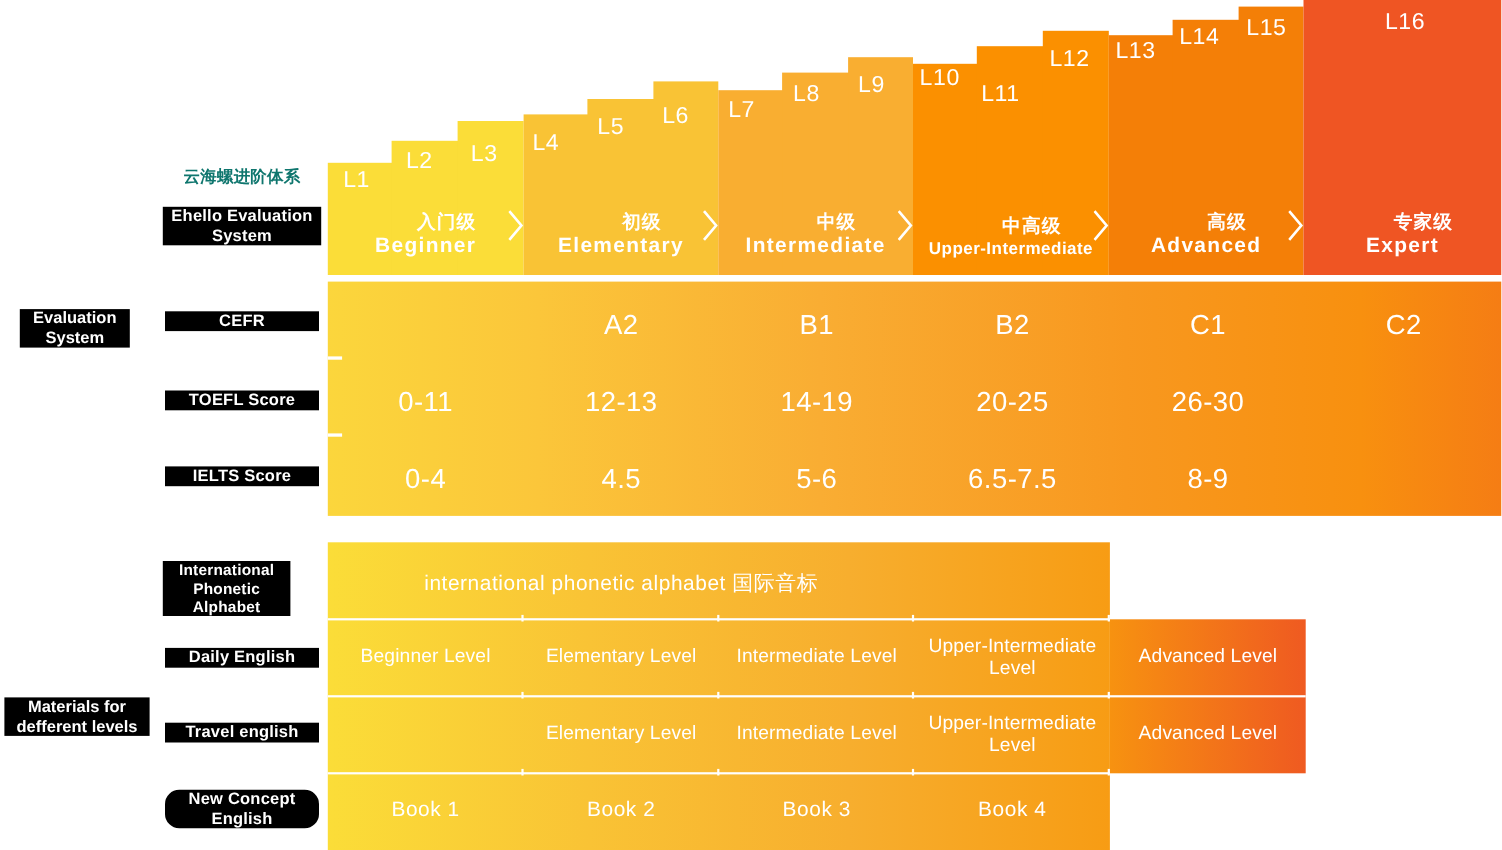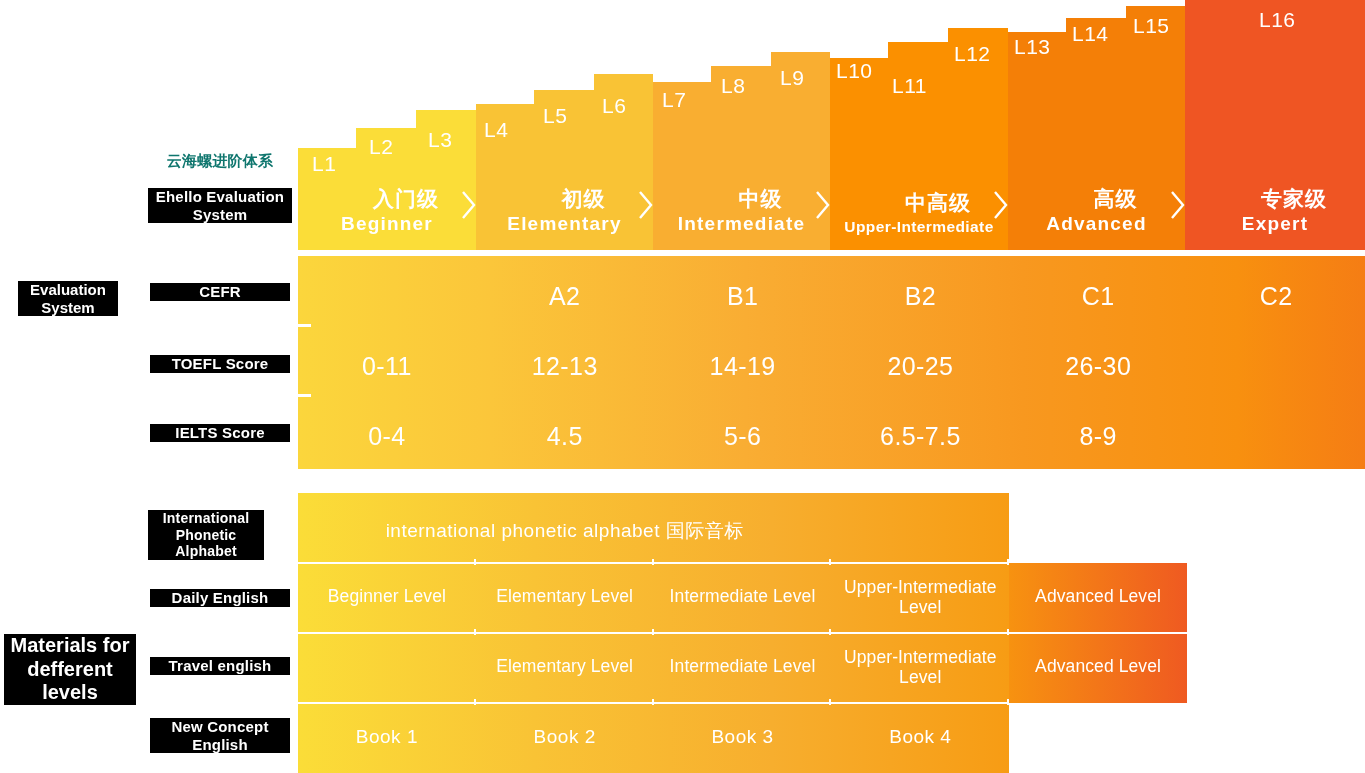--- a/index.html
+++ b/index.html
@@ -47,21 +47,21 @@
   }
   .group-caption {
     position: absolute;
     left: 0; right: 0;
     bottom: 14px;
     text-align: center;
     color: #ffffff;
     line-height: 1.25;
     pointer-events: none;
   }
-  .group-caption .cn { font-size: 21px; font-weight: bold; display:block; letter-spacing: 1px; margin-left: 38px;}
+  .group-caption .cn { font-size: 17px; font-weight: bold; display:block; letter-spacing: 1px; margin-left: 38px;}
   .group-caption .en { font-size: 19px; font-weight: bold; display:block; letter-spacing: 1.2px;}
   .group-caption .en.small { font-size: 15.5px; letter-spacing: .4px; }
 
   .chev {
     position: absolute;
     width: 14px; height: 30px;
     pointer-events: none;
   }
 
   
@@ -238,31 +238,31 @@
       <div class="mat-text" style="left: 1009.2px; width: 177.8px; top: 656px;">Advanced Level</div>
       <div class="mat-text big" style="left: 298px; width: 177.8px; top: 726px;">Book 1</div>
       <div class="mat-text big" style="left: 475.8px; width: 177.8px; top: 726px;">Book 2</div>
       <div class="mat-text big" style="left: 653.6px; width: 177.8px; top: 726px;">Book 3</div>
       <div class="mat-text big" style="left: 831.4px; width: 177.8px; top: 726px;">Book 4</div>
     </div>
 
   <div class="grouplabel" style="left:18px; top:281px; width:100px; font-size:15px;">Evaluation
 System</div>
 
-  <div class="grouplabel" style="left:4px; top:634px; width:132px; font-size:20px;">Materials for
+  <div class="grouplabel" style="left:4px; top:634px; width:132px; font-size:15px;">Materials for
 defferent levels</div>
 
   <div class="rowlabel" style="left:150px; top:152px; width:140px; font-size:15px; background:none; color:#0f766e;">云海螺进阶体系</div>
   <div class="rowlabel" style="left:148px; top:188px; width:144px; font-size:15px;">Ehello Evaluation
 System</div>
 
   <div class="rowlabel" style="left:150px; top:283px; width:140px; font-size:15px;">CEFR</div>
   <div class="rowlabel" style="left:150px; top:355px; width:140px; font-size:15px;">TOEFL Score</div>
   <div class="rowlabel" style="left:150px; top:424px; width:140px; font-size:15px;">IELTS Score</div>
 
   <div class="rowlabel" style="left:148px; top:510px; width:116px; font-size:14px;">International
 Phonetic Alphabet</div>
   <div class="rowlabel" style="left:150px; top:589px; width:140px; font-size:15px;">Daily English</div>
   <div class="rowlabel" style="left:150px; top:657px; width:140px; font-size:15px;">Travel english</div>
-  <div class="rowlabel" style="left:150px; top:718px; width:140px; font-size:15px;">New Concept
+  <div class="rowlabel" style="left:150px; top:718px; width:140px; font-size:15px;border-radius:13px;">New Concept
 English</div>
 
 </div>
 
 </body></html>

